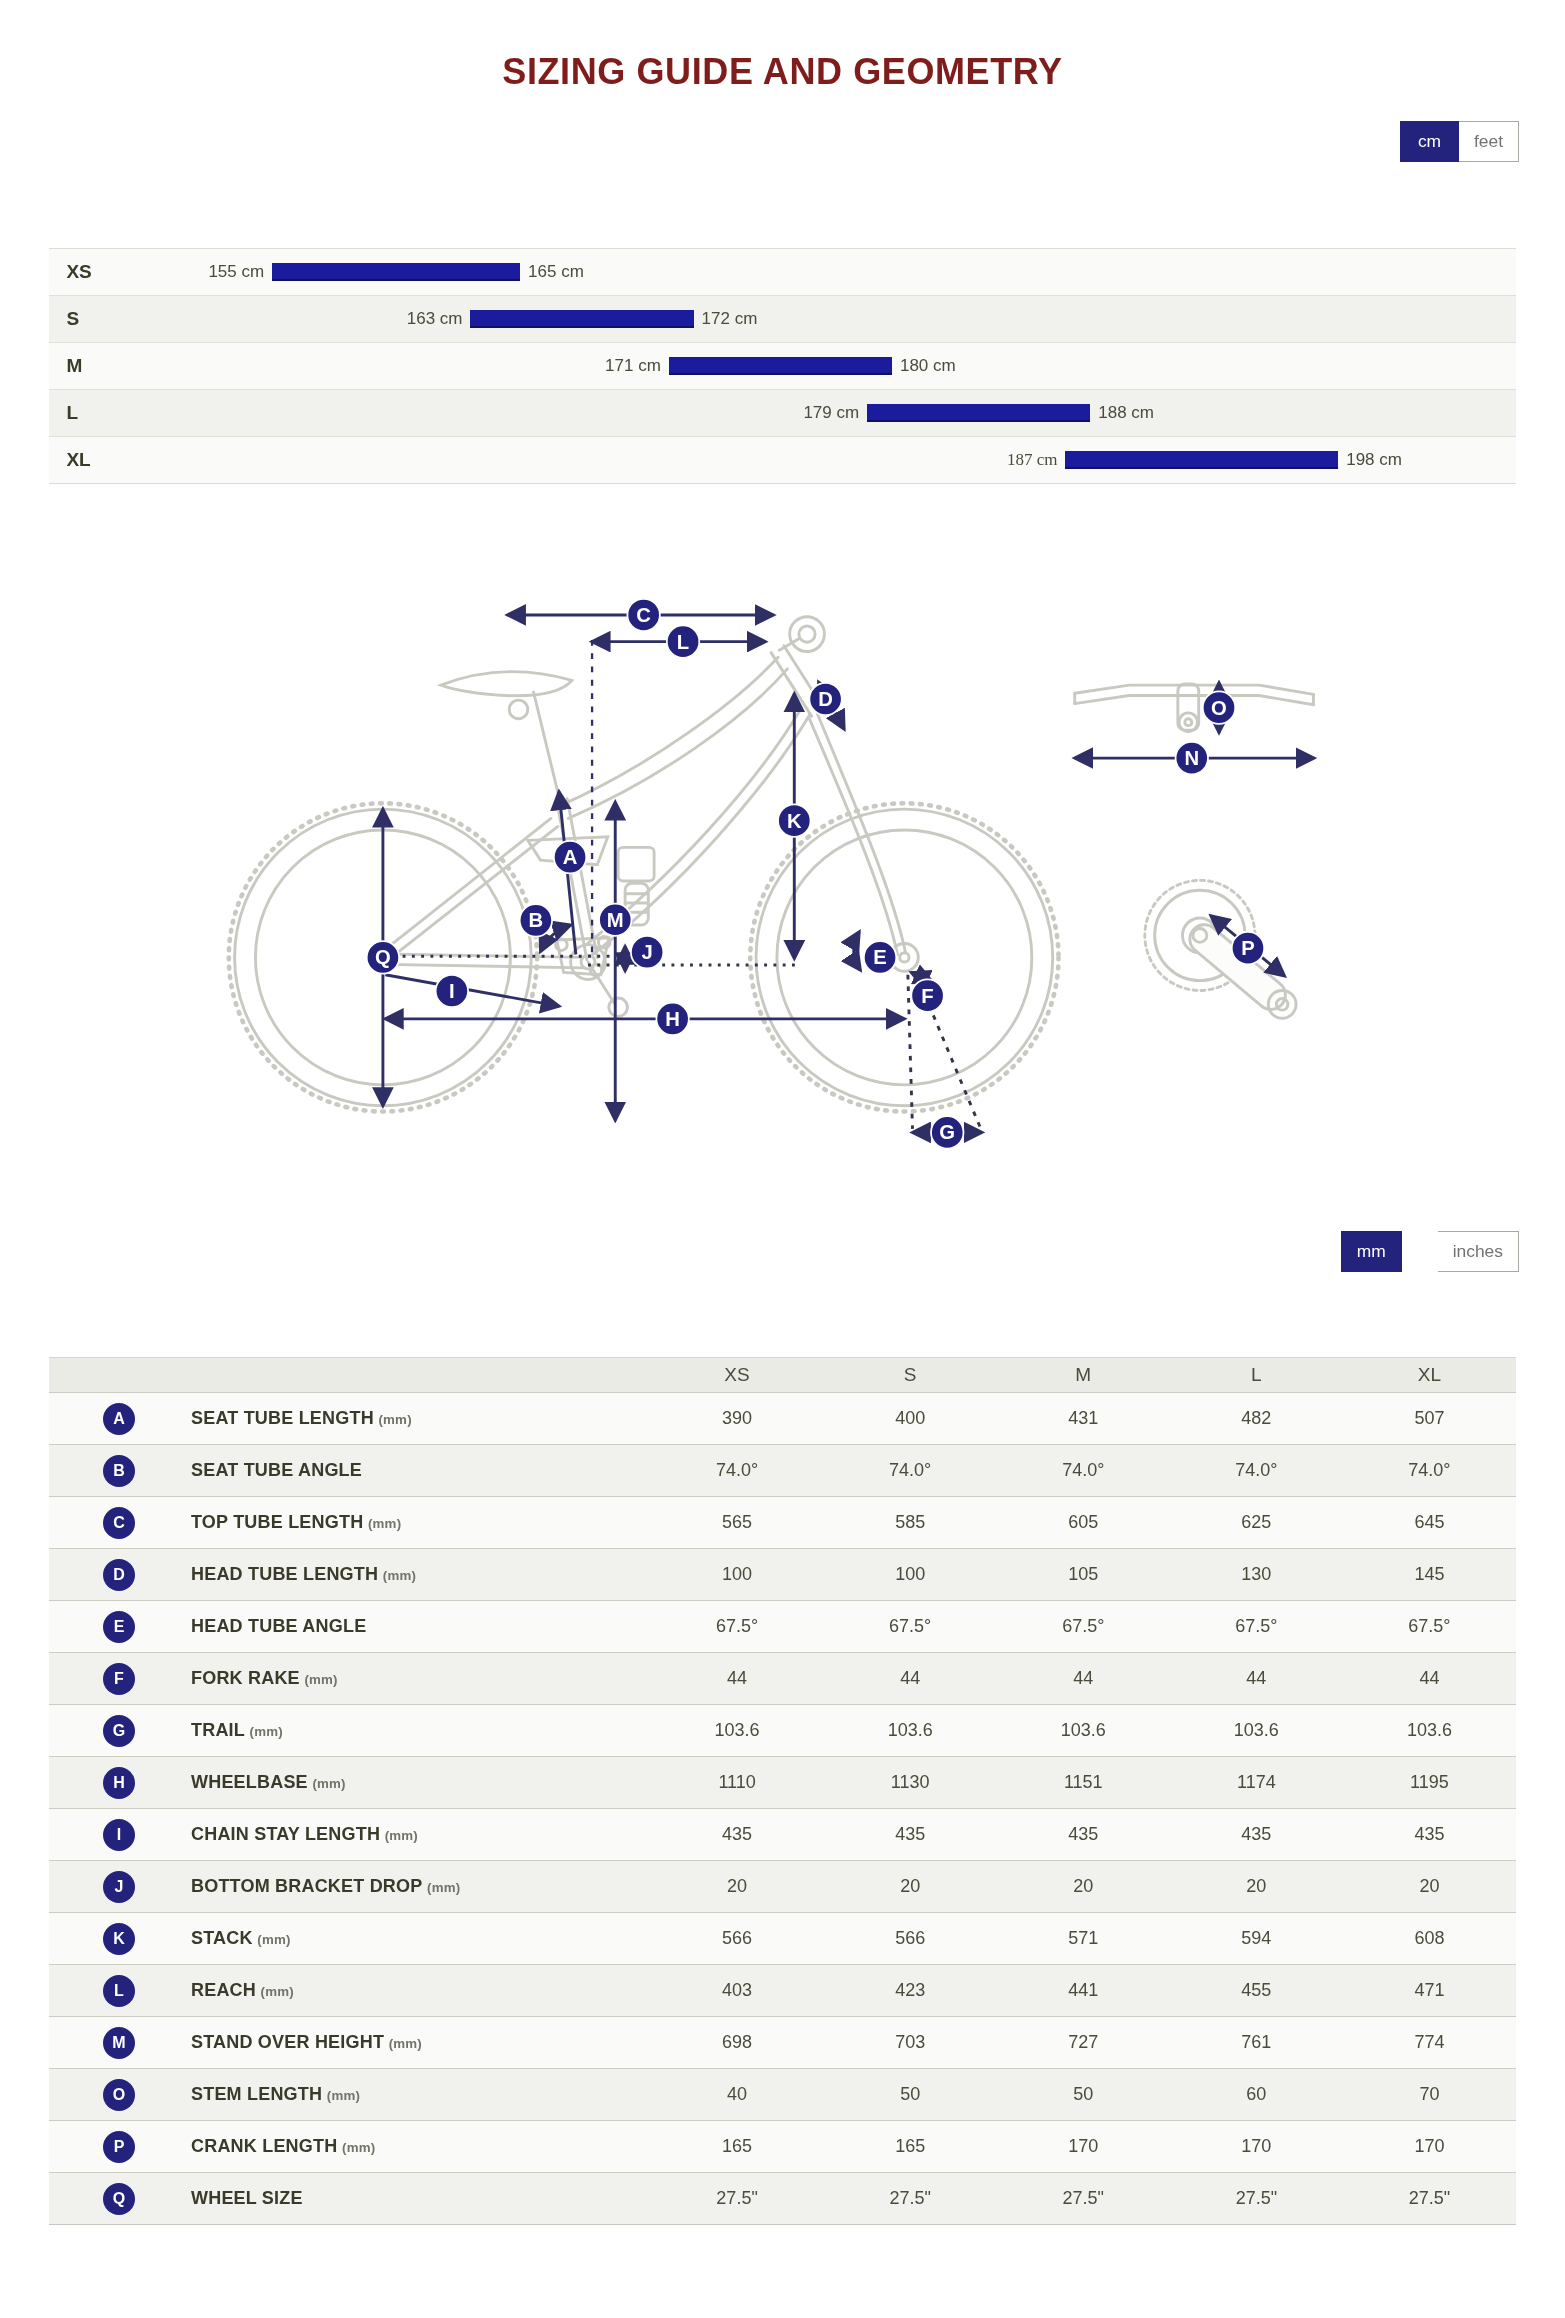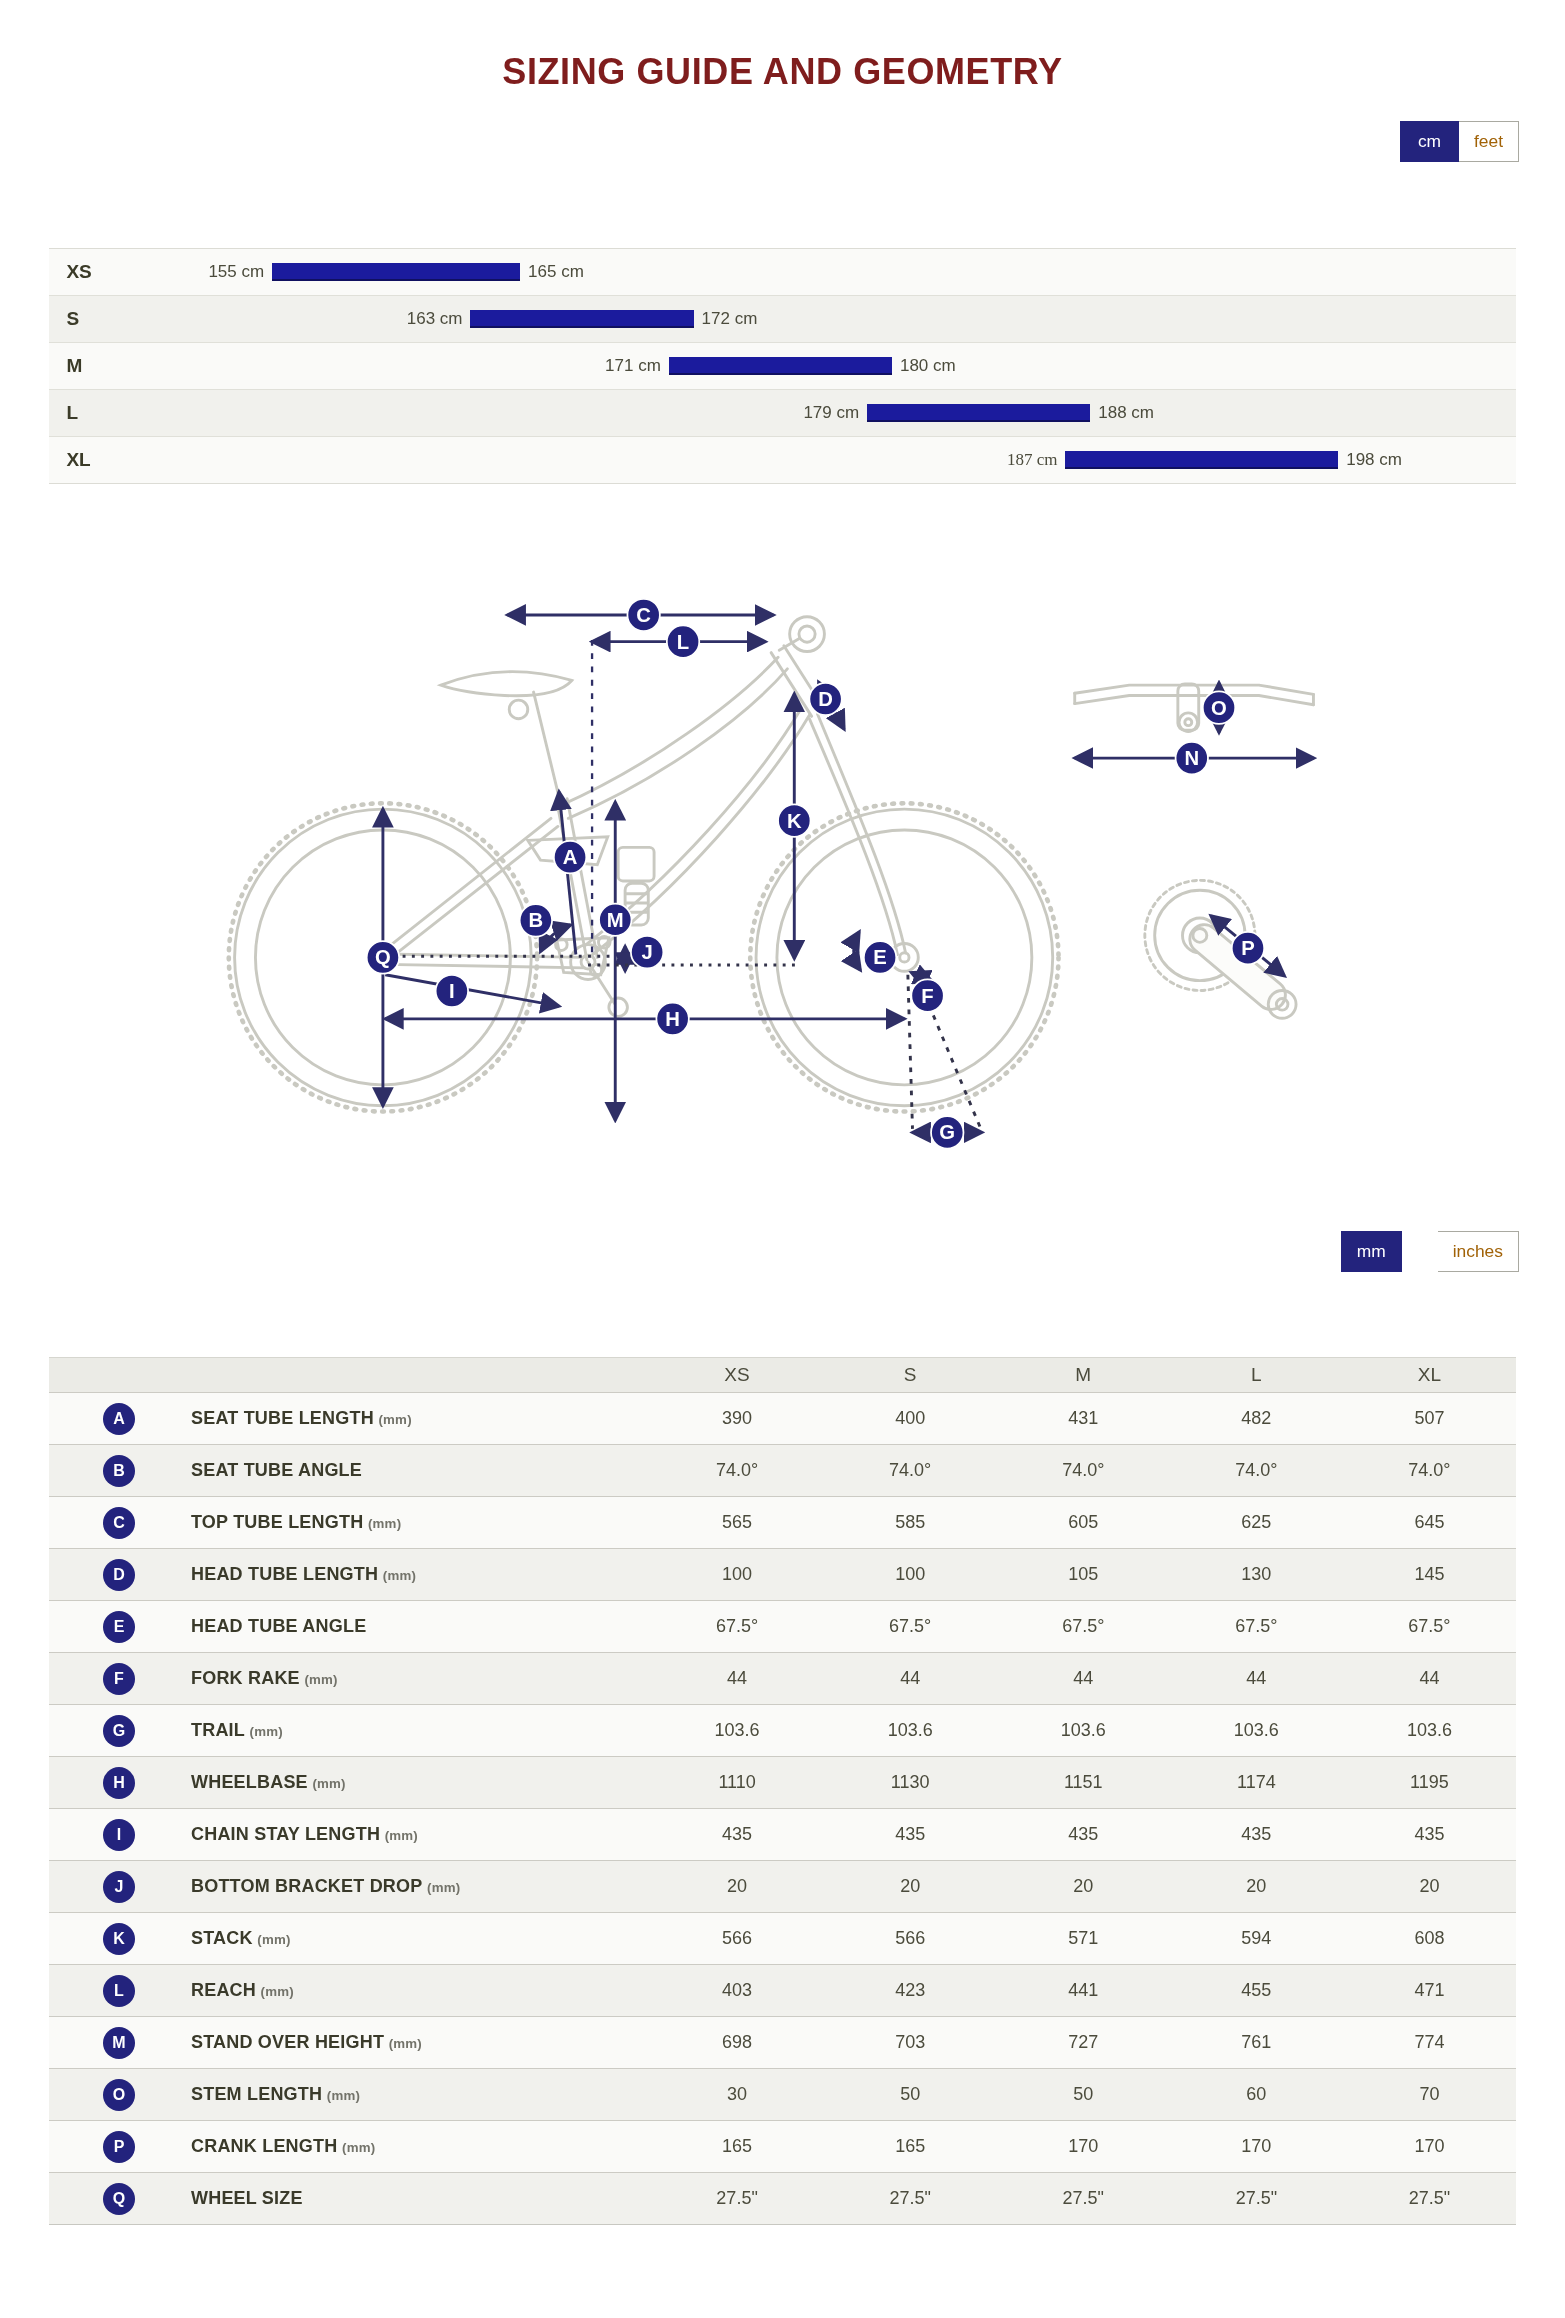--- a/index.html
+++ b/index.html
@@ -9,21 +9,21 @@
   }
   html,body{margin:0;padding:0;background:#fff;}
   body{width:1565px;height:2319px;overflow:hidden;
        font-family:"Liberation Sans","DejaVu Sans",sans-serif;color:var(--olive-text);}
   .page-title{margin:51px 0 0 0;text-align:center;font-size:36px;line-height:41px;
        font-weight:700;letter-spacing:0.6px;color:#7f1d1d;}
   .subtitle{margin-top:29px;text-align:center;font-size:20px;line-height:34px;color:#45453a;}
   .toggle-row{display:flex;justify-content:flex-end;margin:27px 46px 0 0;}
   .toggle-row.second{margin-top:65px;gap:36px;}
   .tbtn{height:41px;min-width:59px;padding:0 15px;font-size:17.4px;cursor:pointer;
-        border:0.6px solid #a9a9a1;background:#fff;color:#a16207;
+        border:0.6px solid #a9a9a1;background:#fff;color:#737373;
         font-family:inherit;}
   .tbtn + .tbtn{border-left:none;}
   .tbtn.sel{background:var(--accent-navy);border-color:var(--accent-navy);color:#fff;}
   
   .size-chart{margin:86px 49px 0 49px;border-top:1.2px solid #dcdcd5;border-bottom:1.2px solid #dcdcd5;}
   .srow{position:relative;height:46px;background:var(--row-bg);}
   .srow.alt{background:var(--row-alt-bg);}
   .srow + .srow{border-top:1.7px solid #e0e0d9;}
   .ssize{position:absolute;left:17.4px;top:50%;transform:translateY(-50%);
          font-size:19px;font-weight:700;color:#3b3b28;}
@@ -445,21 +445,21 @@
         <span class="gt-val">703</span>
         <span class="gt-val">727</span>
         <span class="gt-val">761</span>
         <span class="gt-val">774</span>
       </div>
       <div class="gt-row alt">
         <div class="gt-badgecol">
           <span class="badge">O</span>
         </div>
         <div class="gt-label"><span>STEM LENGTH</span><span class="gt-unit">(mm)</span></div>
-        <span class="gt-val">30</span>
+        <span class="gt-val">40</span>
         <span class="gt-val">50</span>
         <span class="gt-val">50</span>
         <span class="gt-val">60</span>
         <span class="gt-val">70</span>
       </div>
       <div class="gt-row">
         <div class="gt-badgecol">
           <span class="badge">P</span>
         </div>
         <div class="gt-label"><span>CRANK LENGTH</span><span class="gt-unit">(mm)</span></div>

